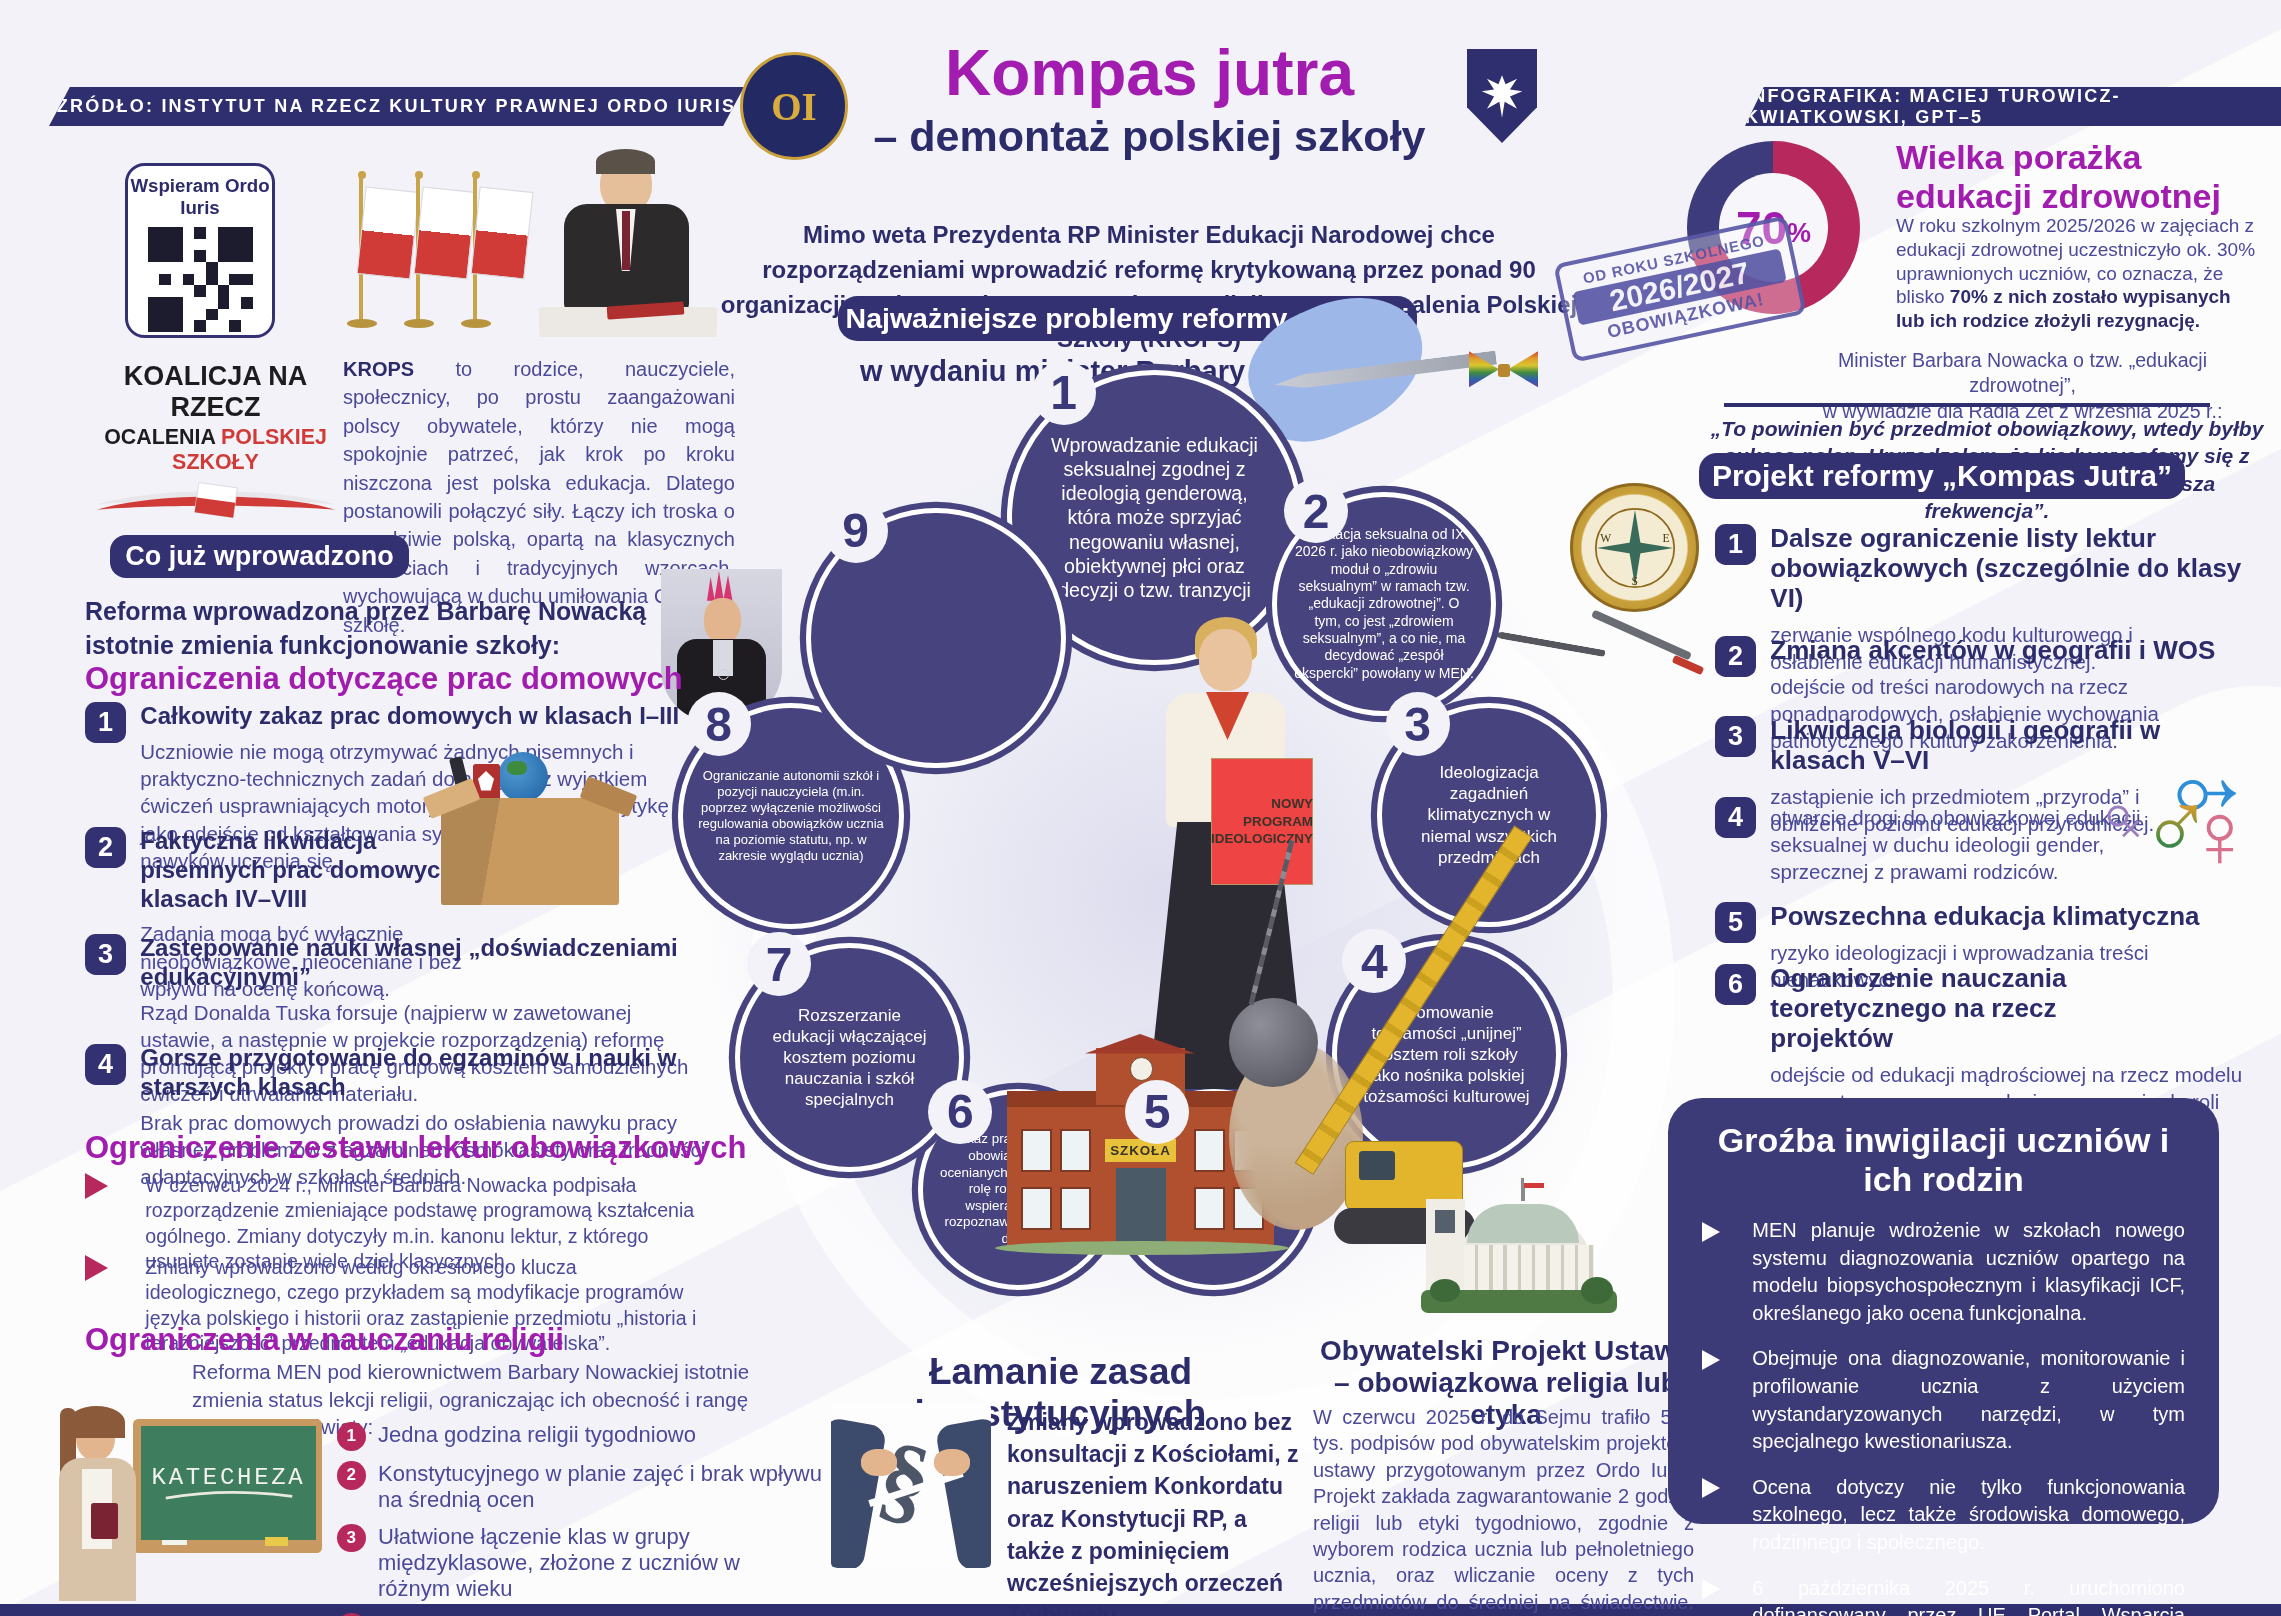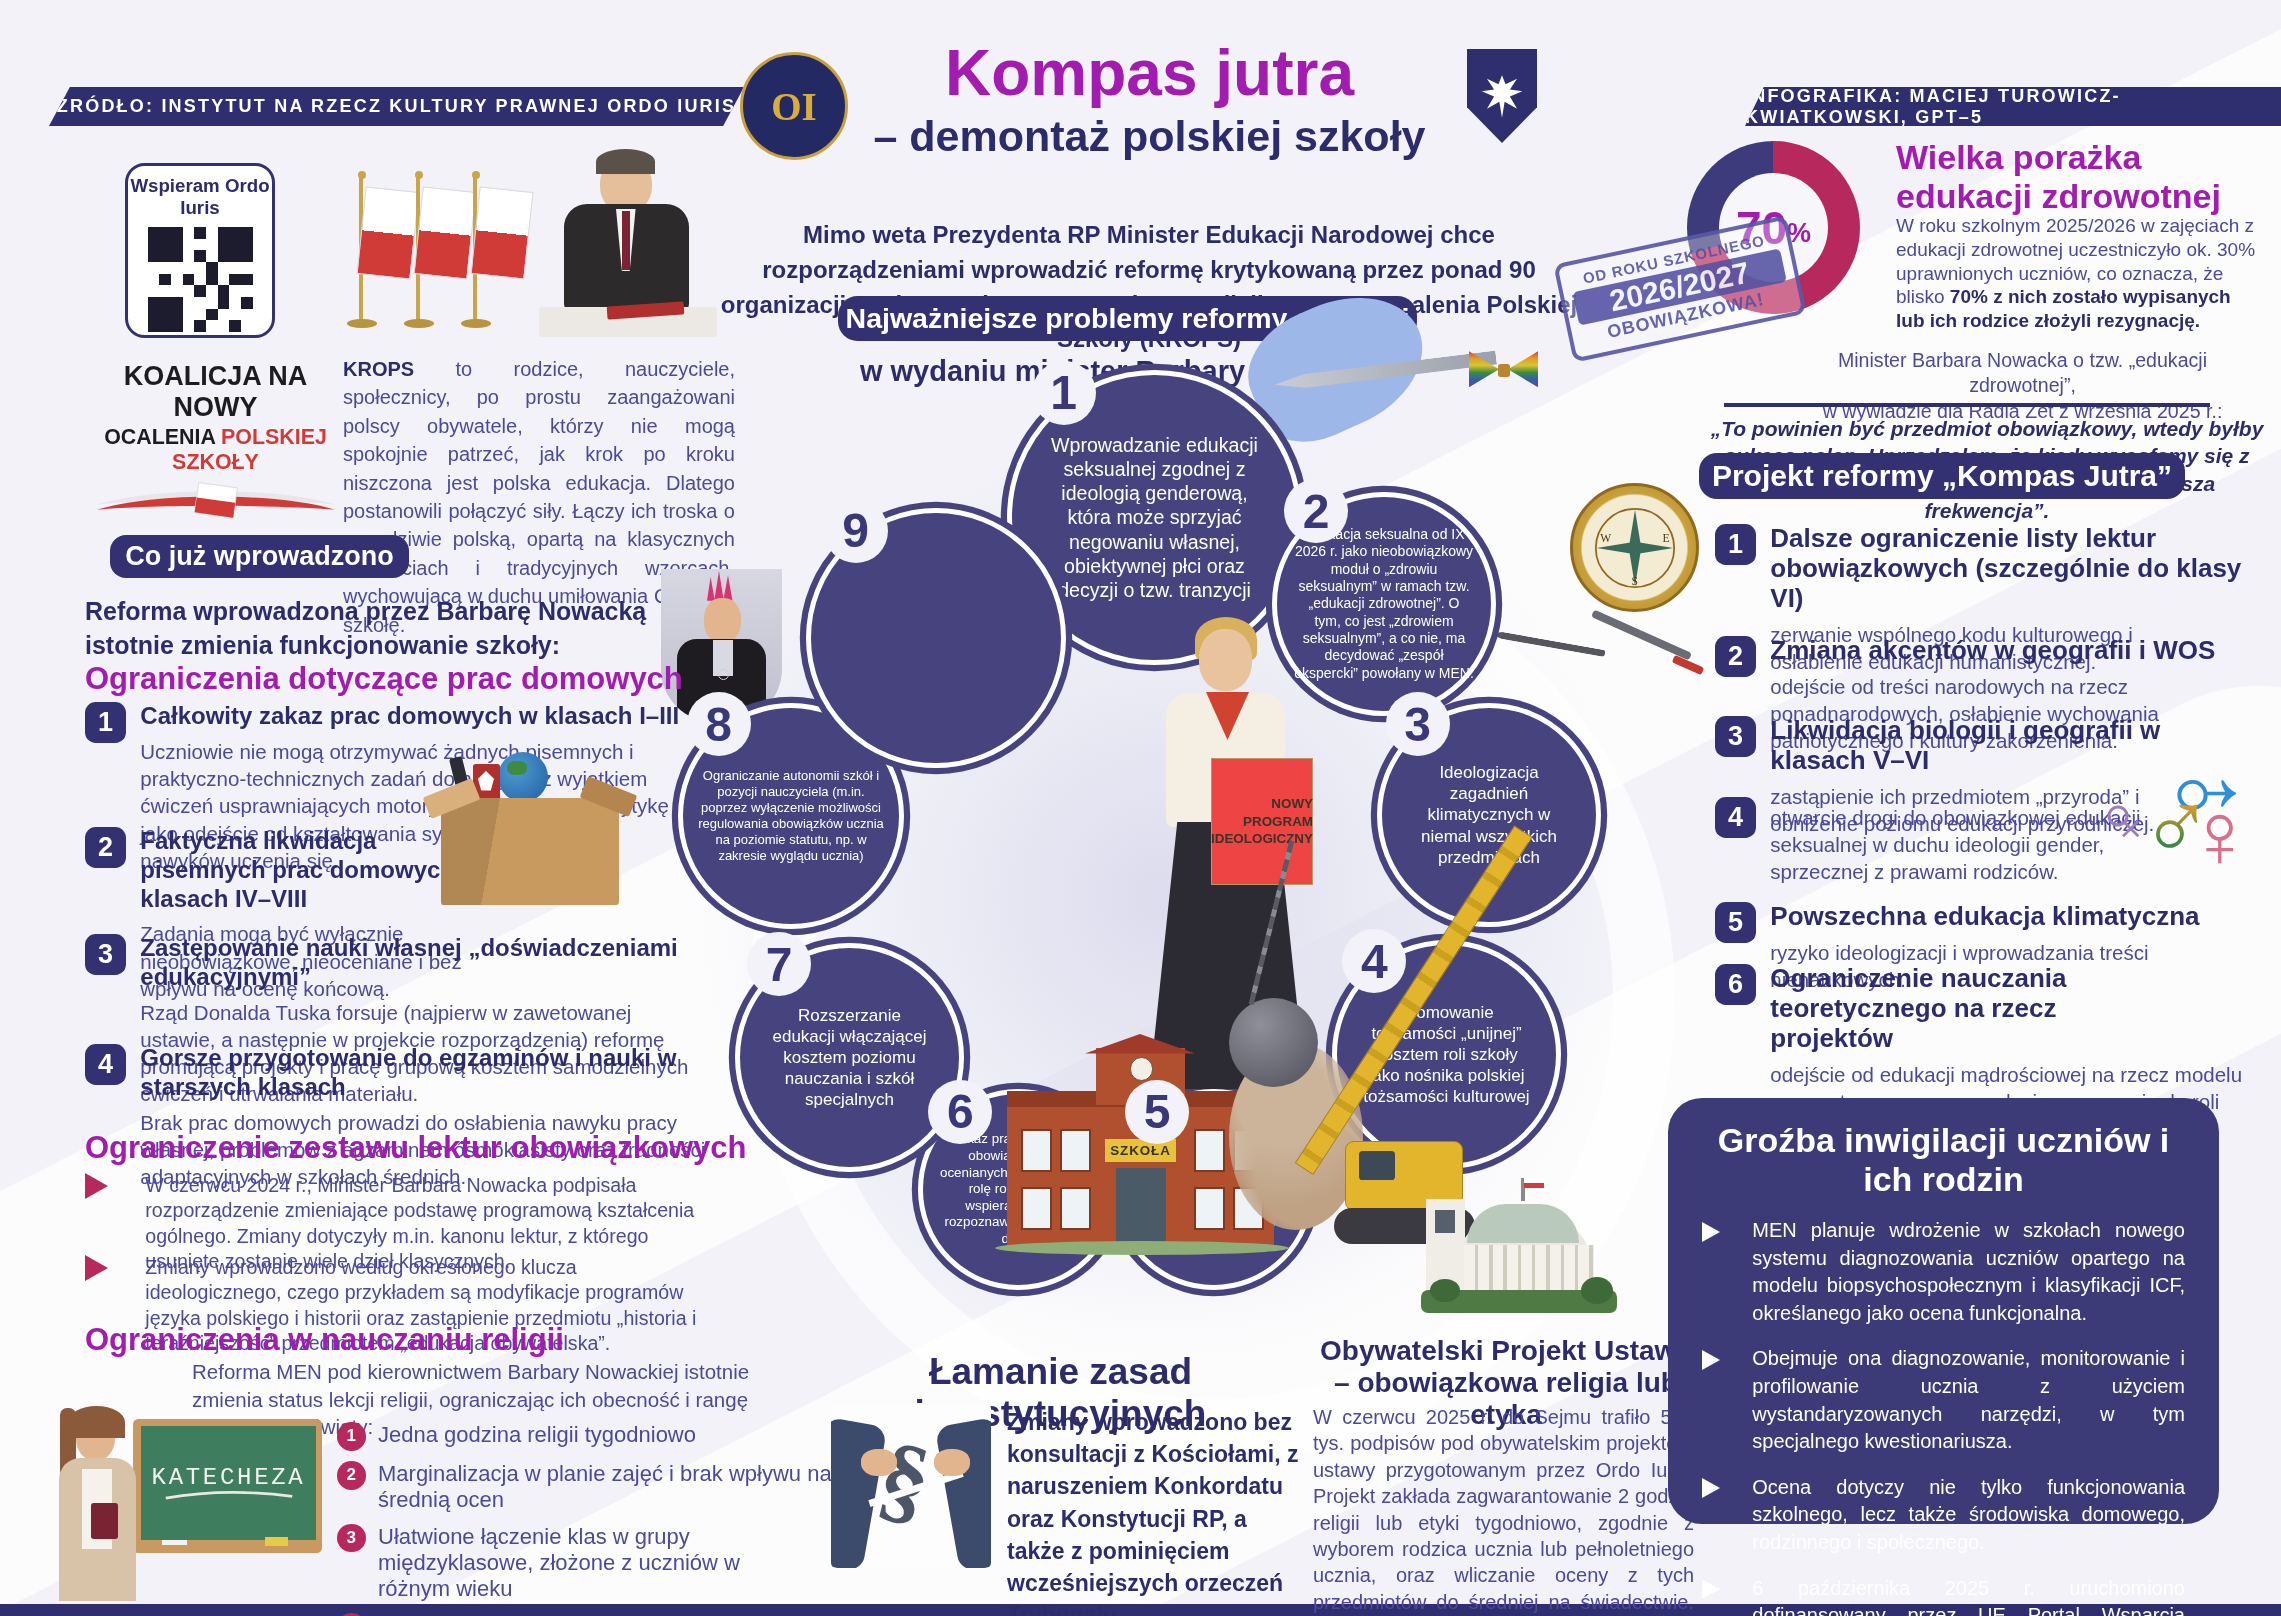--- a/index.html
+++ b/index.html
@@ -139,21 +139,21 @@
     <div class="abs" style="left:70px;top:7.1px;width:52px;height:59px;border-radius:50% 50% 45% 45%;background:#e4bf9a;"></div>
     <div class="abs" style="left:66px;top:1.8px;width:59px;height:25px;border-radius:50% 50% 0 0;background:#5a5149;"></div>
     <div class="abs" style="left:34px;top:57px;width:125px;height:107px;border-radius:23px 23px 7.1px 7.1px;background:#2d2a2c;"></div>
     <div class="abs" style="left:86px;top:62px;width:19.6px;height:62px;background:#f4f2ee;clip-path:polygon(0 0,100% 0,70% 100%,30% 100%);"></div>
     <div class="abs" style="left:92px;top:64px;width:8px;height:59px;background:#7a2433;"></div>
     <div class="abs" style="left:9px;top:160px;width:178px;height:30px;background:#ece9e4;border-radius:3.6px;"></div>
     <div class="abs" style="left:77px;top:157px;width:77px;height:12.5px;background:#b03030;transform:rotate(-4deg);border-radius:1.8px;"></div>
   </div>
 
   <div class="abs" style="left:82px;top:361px;width:267px;text-align:center;">
-    <div style="font-weight:bold;font-size:27px;color:#1d1d1f;">KOALICJA NA NOWY</div>
+    <div style="font-weight:bold;font-size:27px;color:#1d1d1f;">KOALICJA NA RZECZ</div>
     <div style="font-weight:bold;font-size:21.4px;margin-top:1.8px;">
       <span style="color:#1d1d1f;">OCALENIA </span><span style="color:#d03b37;">POLSKIEJ SZKOŁY</span>
     </div>
     <svg width="250" height="53" viewBox="0 0 280 60" style="margin-top:3.6px;">
       <path d="M5 30 C 70 10, 210 10, 275 30 C 210 24, 70 24, 5 30 Z" fill="#e8e6ea"></path>
       <path d="M5 36 C 70 16, 210 16, 275 36 C 210 30, 70 30, 5 36 Z" fill="#d03b37"></path>
       <rect x="118" y="8" width="44" height="34" fill="#fff" stroke="#d8d8de" transform="rotate(8 140 25)"></rect>
       <rect x="118" y="25" width="44" height="17" fill="#d03b37" transform="rotate(8 140 25)"></rect>
     </svg>
   </div>
@@ -248,21 +248,21 @@
     <div class="abs" style="left:36px;top:93px;width:27px;height:36px;background:#7a2433;border-radius:2.7px;"></div>
   </div>
 
   <div class="abs" style="left:337px;top:1422px;width:499px;">
     <div class="rrow">
         <div class="rnum">1</div>
         <div>Jedna godzina religii tygodniowo</div>
       </div>
     <div class="rrow">
         <div class="rnum">2</div>
-        <div>Marginalizacja w planie zajęć i brak wpływu na średnią ocen</div>
+        <div>Konstytucyjnego w planie zajęć i brak wpływu na średnią ocen</div>
       </div>
     <div class="rrow">
         <div class="rnum">3</div>
         <div style="width:419px;">Ułatwione łączenie klas w grupy międzyklasowe, złożone z uczniów w różnym wieku</div>
       </div>
     <div class="rrow">
         <div class="rnum">4</div>
         <div>Redukcja etatów katechetów</div>
       </div>
   </div>

